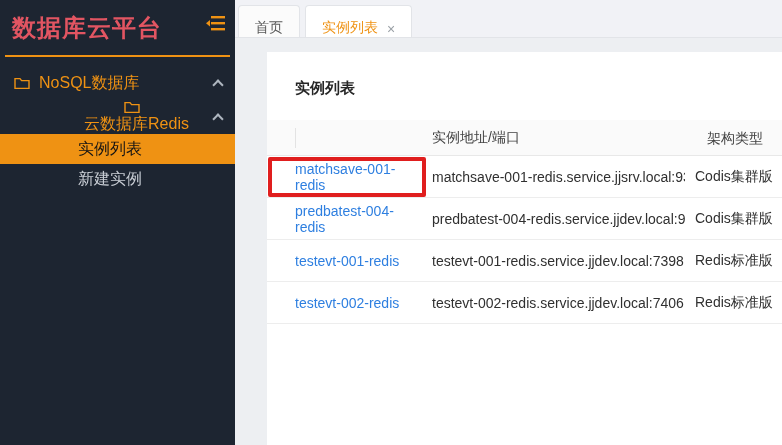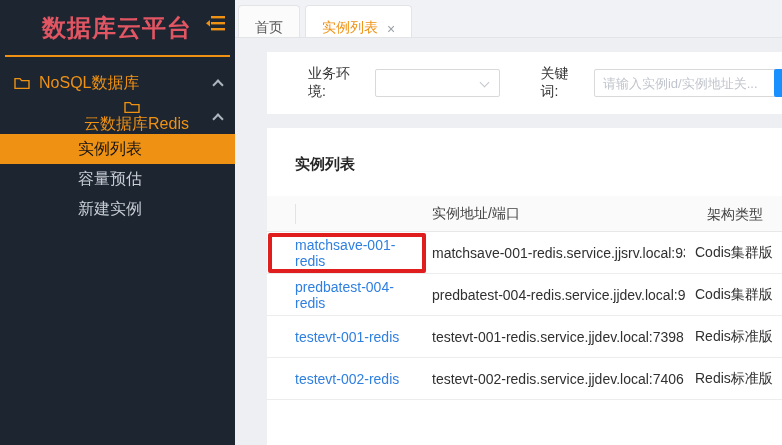--- a/index.html
+++ b/index.html
@@ -4,21 +4,21 @@
 <style>
   :root{  }
   *{margin:0;padding:0;box-sizing:border-box;}
   html,body{width:782px;height:445px;overflow:hidden;}
   body{font-family:"Liberation Sans","DejaVu Sans",sans-serif;}
   .app{display:flex;width:782px;height:445px;overflow:hidden;background:var(--content_bg);}
 
   
   .sidebar{width:235px;min-width:235px;height:100%;background:var(--sidebar_bg);position:relative;}
   .side-header{height:51px;position:relative;padding:13px 0 0 12px;}
-  .brand{color:var(--brand_red);font-size:24px;font-weight:bold;letter-spacing:1px;line-height:30px;margin-left:30px;}
+  .brand{color:var(--brand_red);font-size:24px;font-weight:bold;letter-spacing:1px;line-height:30px;}
   .fold-btn{position:absolute;right:7px;top:13px;color:var(--accent_orange);cursor:pointer;padding:2px;}
   .side-rule{border:none;border-top:2px solid var(--accent_orange);margin:4px 5px 0 5px;}
   .menu{margin-top:9px;}
   .m-item{position:relative;display:flex;align-items:center;height:34px;font-size:16px;cursor:pointer;}
   .m-item .ficon{display:inline-flex;margin-right:9px;color:var(--accent_orange);}
   .lvl1{padding-left:14px;color:var(--accent_orange);}
   .lvl2{padding-left:38px;color:var(--accent_orange);flex-direction:column;}
   .lvl3{height:30px;padding-left:78px;color:var(--sidebar_item_text);}
   .m-item.active{background:var(--accent_orange);color:#141414;font-weight:500;}
   .caret-up{position:absolute;right:13px;top:50%;width:8px;height:8px;border-left:2px solid var(--chevron_gray);border-top:2px solid var(--chevron_gray);transform:translateY(-25%) rotate(45deg);}
@@ -91,51 +91,38 @@
             <path d="M1 2.6 H6 L7.6 4.6 H15 V12.4 H1 Z"></path>
           </svg>
         </span>
         <span>云数据库Redis</span>
         <i class="caret-up"></i>
       </div>
       <div class="m-item lvl3 active">
         <span>实例列表</span>
       </div>
       <div class="m-item lvl3">
-        <span>容量预估</span>
-      </div>
-      <div class="m-item lvl3">
         <span>新建实例</span>
       </div>
     </nav>
   </aside>
 
   <div class="main">
     <div class="tabbar">
       <div class="tab">
         <span>首页</span>
       </div>
       <div class="tab active">
         <span>实例列表</span>
         <span class="close">×</span>
       </div>
     </div>
 
     <div class="content">
 
-      <div class="filter-panel">
-        <span class="f-label env">业务环境:</span>
-        <div class="select">
-          <span></span>
-          <i class="caret-down"></i>
-        </div>
-        <span class="f-label kw">关键词:</span>
-        <input class="kw-input" type="text" placeholder="请输入实例id/实例地址关..." style="">
-        <button class="search-btn"></button>
-      </div>
 
       <div class="table-panel">
         <div class="tbl-title">实例列表</div>
 
         <div class="tbl">
           <div class="hrow">
             <div class="c1 hcell">
                 <i class="hsep"></i>
             </div>
             <div class="c2">

